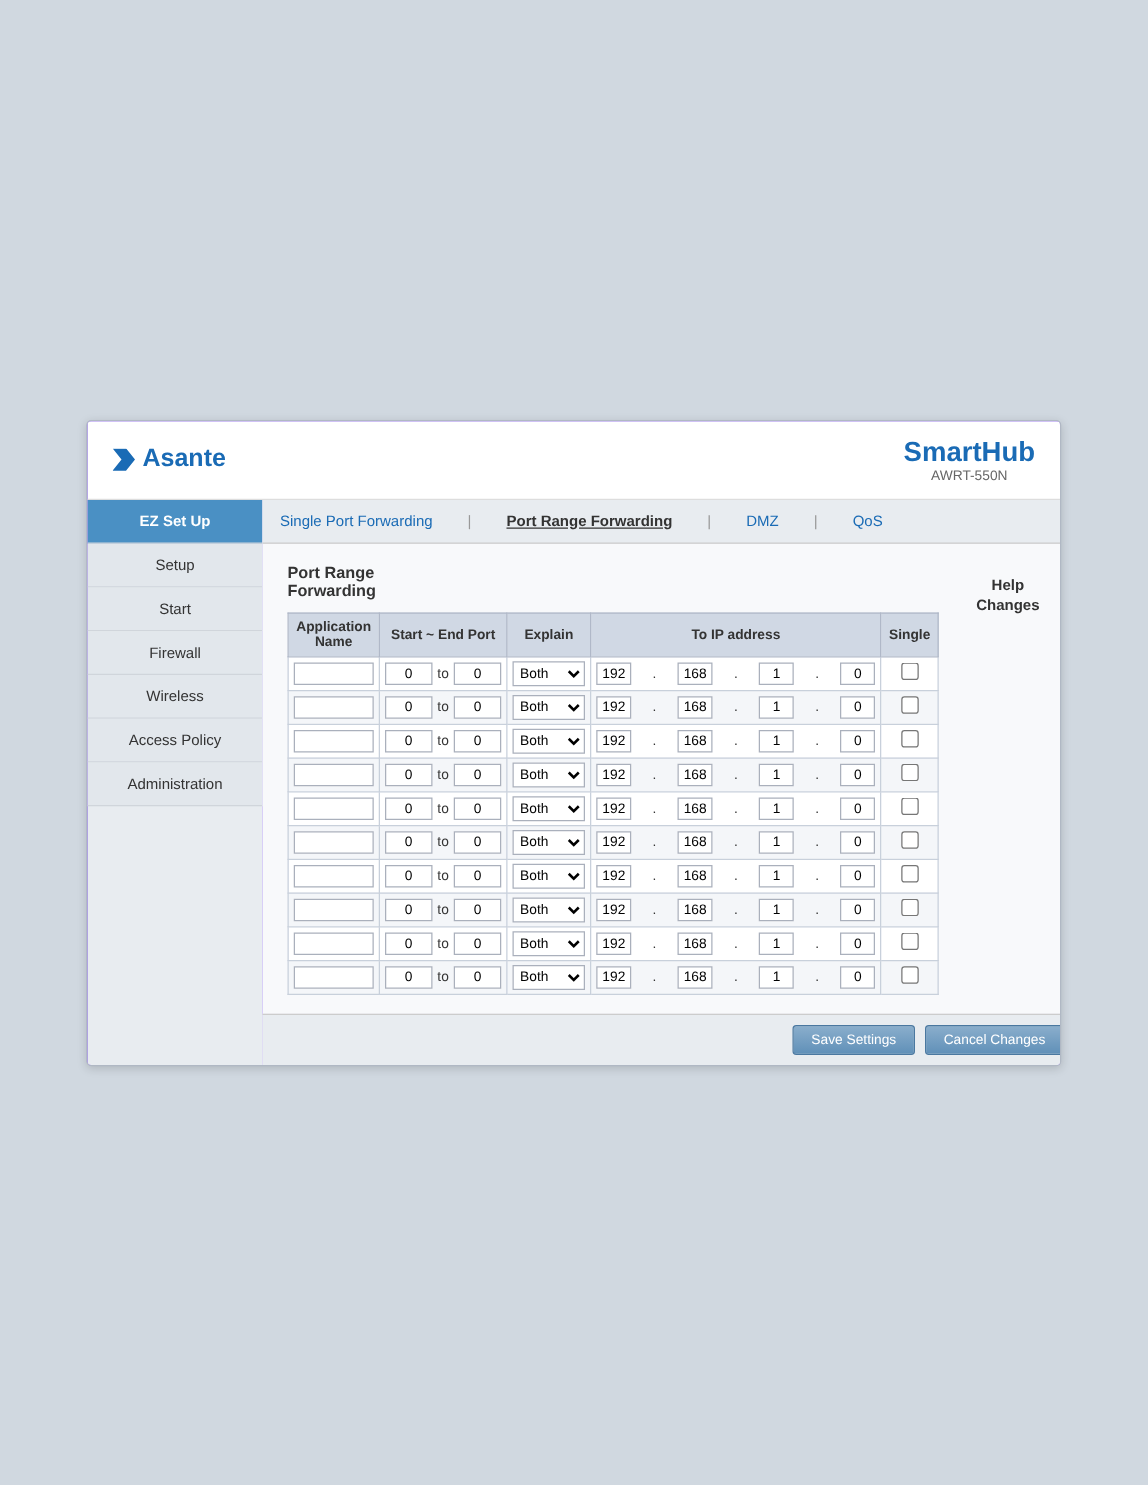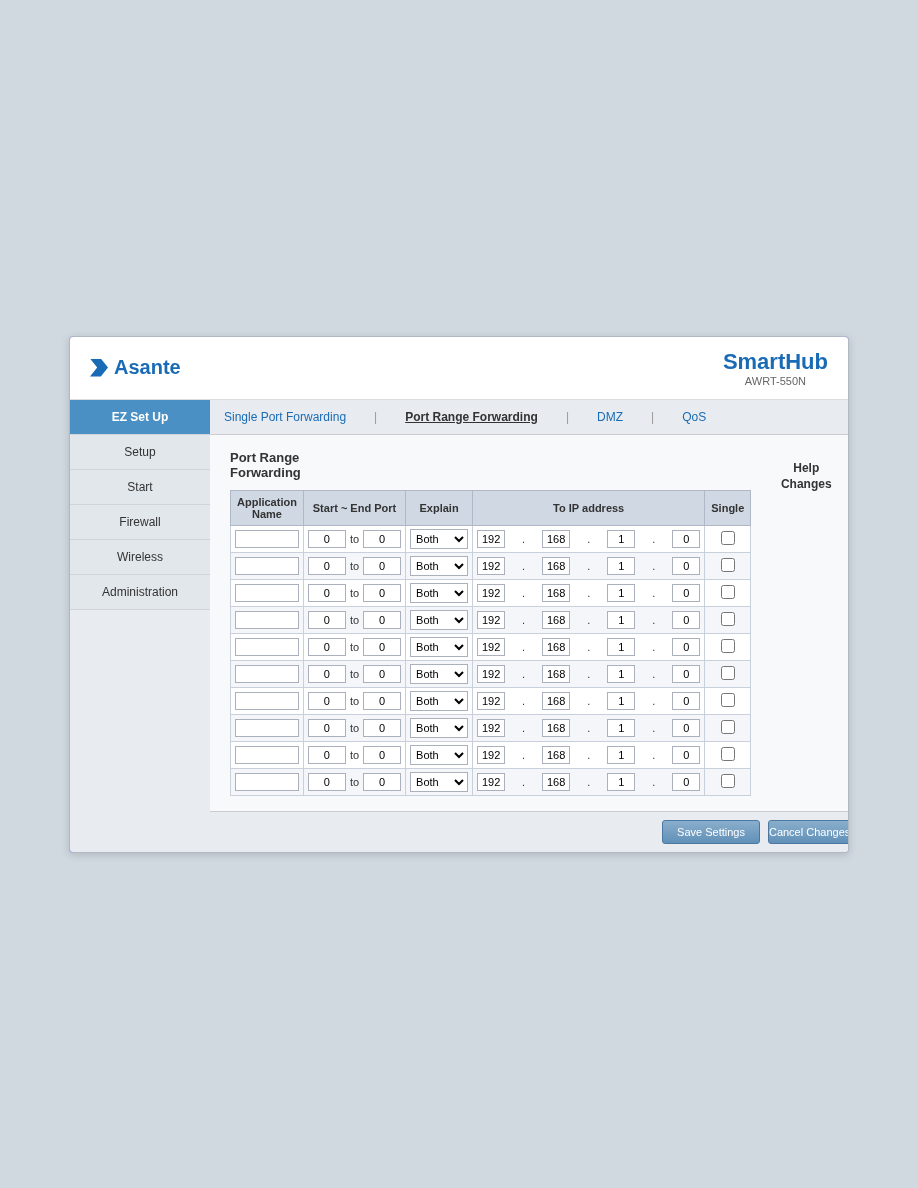--- a/index.html
+++ b/index.html
@@ -241,21 +241,21 @@
       border: 1px solid #4a78a0;
       padding: 5px 14px;
       font-size: 11px;
       cursor: pointer;
       border-radius: 3px;
     }
     .btn-cancel {
       background: linear-gradient(to bottom, #8aaecc, #6090b8);
       color: #fff;
       border: 1px solid #4a78a0;
-      padding: 5px 0;
+      padding: 5px 14px;
       font-size: 11px;
       cursor: pointer;
       border-radius: 3px;
     }
     .content-wrapper {
       position: relative;
     }
   </style>
 </head>
 <body>
@@ -275,20 +275,21 @@
     </div>
 
     <div class="main-layout">
 
       <div class="sidebar">
         <div class="sidebar-item active">EZ Set Up</div>
         <div class="sidebar-item">Setup</div>
         <div class="sidebar-item">Start</div>
         <div class="sidebar-item">Firewall</div>
         <div class="sidebar-item">Wireless</div>
+        <div class="sidebar-item">Access Policy</div>
         <div class="sidebar-item">Administration</div>
       </div>
 
       <div class="content-area">
 
         <div class="tab-bar">
           <span class="tab-link">Single Port Forwarding</span>
           <span class="tab-separator">|</span>
           <span class="tab-link active">Port Range Forwarding</span>
           <span class="tab-separator">|</span>

